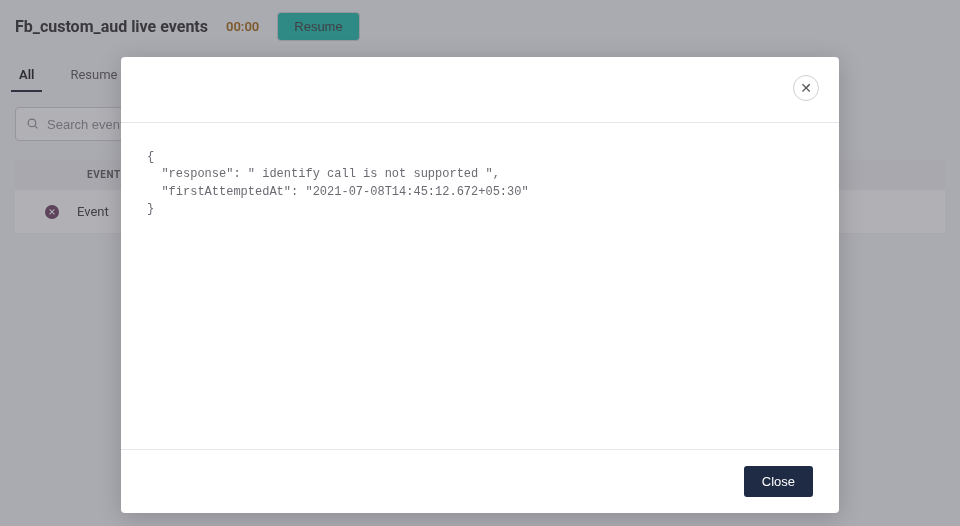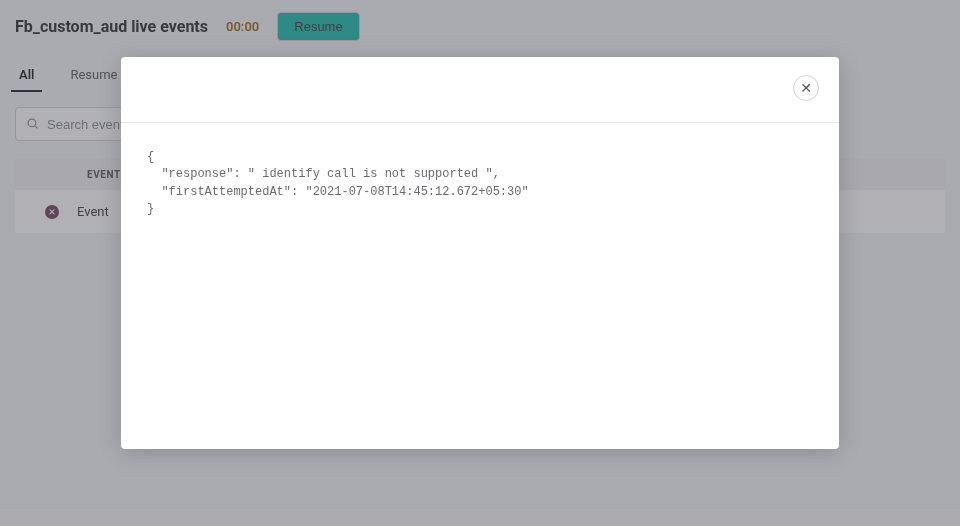--- a/index.html
+++ b/index.html
@@ -143,14 +143,17 @@
 <div class="overlay">
   <div class="modal">
     <button class="modal-close">
       <span>✕</span>
     </button>
     <div class="modal-header"></div>
     <div class="modal-body">{
   "response": " identify call is not supported ",
   "firstAttemptedAt": "2021-07-08T14:45:12.672+05:30"
 }</div>
+    <div class="modal-footer">
+      <button class="close-btn">Close</button>
+    </div>
   </div>
 </div>
 
 </body></html>

